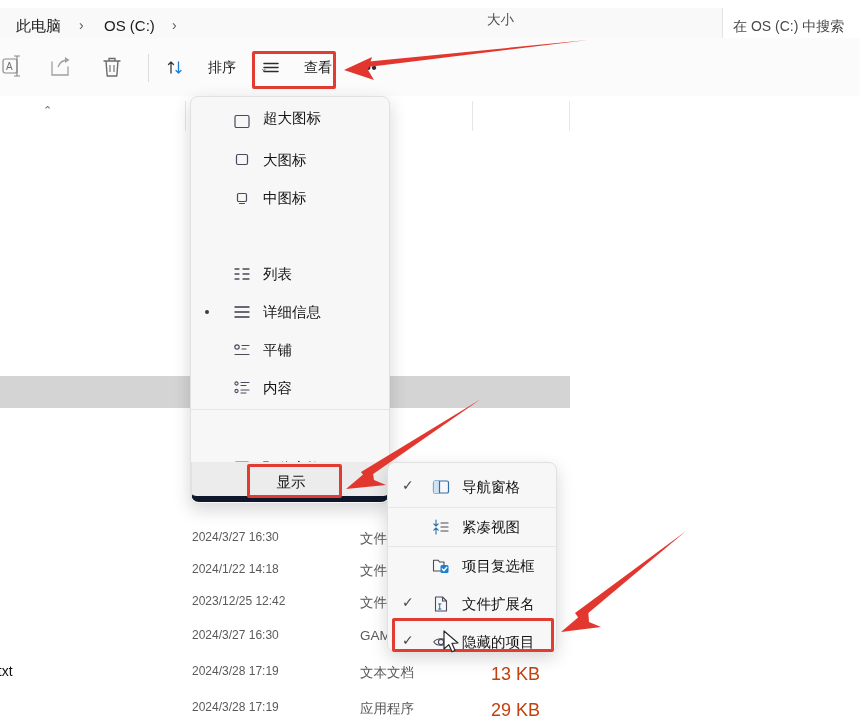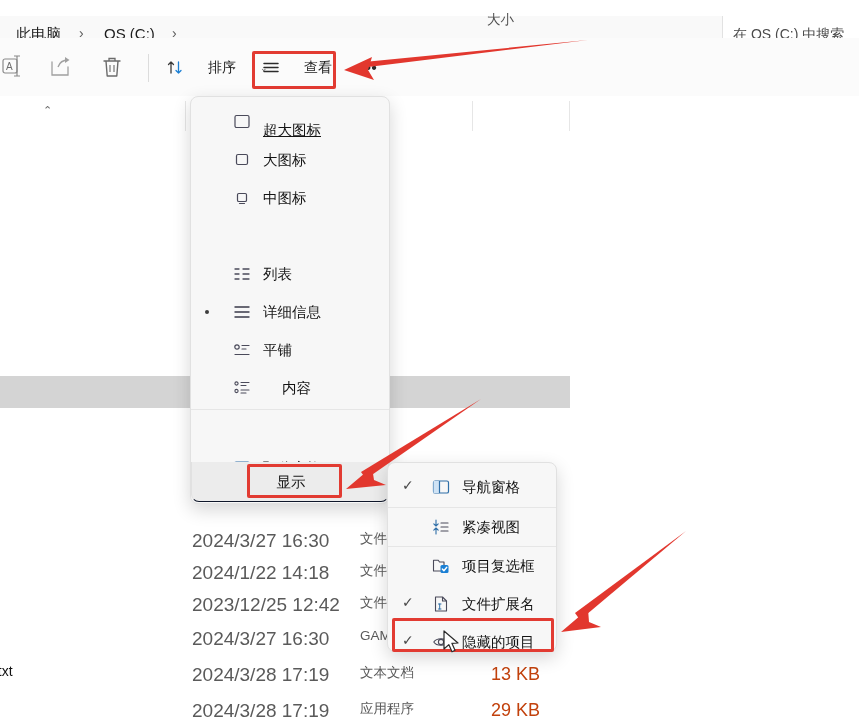--- a/index.html
+++ b/index.html
@@ -10,21 +10,21 @@
     font-family: "Liberation Sans", "DejaVu Sans", sans-serif;
   }
   #root {
     position: relative;
     width: 859px; height: 724px;
     background: #ffffff;
   }
 
   
   .breadcrumb-bar {
-    position: absolute; left: 0; top: 16px; width: 859px; height: 38px;
+    position: absolute; left: 0; top: 8px; width: 859px; height: 38px;
     background: #f9f9f9;
   }
   .crumb {
     position: absolute; top: 9px;
     font-size: 15px; color: #1b1b1b; white-space: nowrap;
   }
   .crumb-sep {
     position: absolute; top: 9px;
     font-size: 14px; color: #5c5c5c;
   }
@@ -90,21 +90,21 @@
   .frow {
     position: absolute; left: 0; width: 570px; height: 32px;
   }
   .frow.sel { background: #d4d4d4; }
   .fname {
     position: absolute; left: -80px; top: 7px;
     font-size: 14px; color: #121212; white-space: nowrap;
   }
   .fdate {
     position: absolute; left: 192px; top: 8px;
-    font-size: 19px; color: #5a5a5a; white-space: nowrap;
+    font-size: 12px; color: #5a5a5a; white-space: nowrap;
   }
   .ftype {
     position: absolute; left: 360px; top: 8px;
     font-size: 13.5px; color: #5a5a5a; white-space: nowrap;
   }
   .fsize {
     position: absolute; left: 470px; top: 8px; width: 70px; text-align: right;
     font-size: 18px; color: #c2410c; white-space: nowrap;
   }
 
@@ -334,21 +334,21 @@
   </div>
 
   <div class="menu menu-main">
 
     <div class="mi" style="top:8px;">
       <span class="mi-icon">
         <svg width="18" height="18" viewBox="0 0 18 18">
             <rect x="2" y="2.5" width="14" height="12" rx="1.5" fill="none" stroke="#4a4a5a" stroke-width="1.2"></rect>
           </svg>
       </span>
-      <span class="mi-label" style="top:16px;text-decoration:underline;">超大图标</span>
+      <span class="mi-label" style="top:4px;">超大图标</span>
     </div>
 
     <div class="mi" style="top:46px;">
       <span class="mi-icon">
         <svg width="18" height="18" viewBox="0 0 18 18">
             <rect x="3.5" y="3.5" width="11" height="10" rx="1.5" fill="none" stroke="#4a4a5a" stroke-width="1.2"></rect>
           </svg>
       </span>
       <span class="mi-label" style="top:8px;">大图标</span>
     </div>
@@ -395,42 +395,42 @@
     </div>
 
     <div class="mi" style="top:274px;">
       <span class="mi-icon">
         <svg width="18" height="18" viewBox="0 0 18 18">
           <circle cx="3.5" cy="4.5" r="1.6" fill="none" stroke="#4a4a5a" stroke-width="1.1"></circle>
           <circle cx="3.5" cy="12" r="1.6" fill="none" stroke="#4a4a5a" stroke-width="1.1"></circle>
           <path d="M8 3.5 H16 M8 6.5 H13 M8 11 H16 M8 14 H13" stroke="#4a4a5a" stroke-width="1.1" stroke-linecap="round"></path>
         </svg>
       </span>
-      <span class="mi-label" style="top:8px;margin-left:19px;">内容</span>
+      <span class="mi-label" style="top:8px;">内容</span>
     </div>
 
     <div class="m-sep" style="top:312px;"></div>
 
 
     <div class="mi" style="top:354px;">
       <span class="mi-bullet"></span>
       <span class="mi-icon">
         <svg width="18" height="18" viewBox="0 0 18 18">
           <rect x="1.5" y="3" width="15" height="12" rx="1.6" fill="none" stroke="#2f6fa8" stroke-width="1.2"></rect>
           <rect x="9.5" y="3" width="7" height="12" fill="#cfe3f5"></rect>
           <path d="M9.5 3 V15" stroke="#2f6fa8" stroke-width="1.2"></path>
         </svg>
       </span>
       <span class="mi-label" style="top:8px;">预览窗格</span>
     </div>
 
     <div class="m-sep" style="top:392px;"></div>
   </div>
 
-  <div style="position:absolute; left:191px; top:462px; width:198px; height:40px; background:#ececec; border-left:1px solid #e1e1e1; border-right:1px solid #e1e1e1; border-bottom:1px solid #0f172a; border-radius:0 0 8px 8px; box-sizing:border-box;">
+  <div style="position:absolute; left:191px; top:462px; width:198px; height:40px; background:#ececec; border-left:1px solid #e1e1e1; border-right:1px solid #e1e1e1; border-bottom:6px solid #0f172a; border-radius:0 0 8px 8px; box-sizing:border-box;">
     <div style="position:absolute; left:0; top:11px; width:198px; text-align:center; font-size:14.5px; color:#141414;">显示</div>
     <div style="position:absolute; left:175px; top:12px; font-size:13px; color:#444;">›</div>
   </div>
   <div class="hl-box" style="left:247px; top:464px; width:95px; height:34px;"></div>
 
   <div class="menu menu-sub">
 
     <div class="mi" style="top:6px;">
       <span class="mi-check">✓</span>
       <span class="mi-icon">

